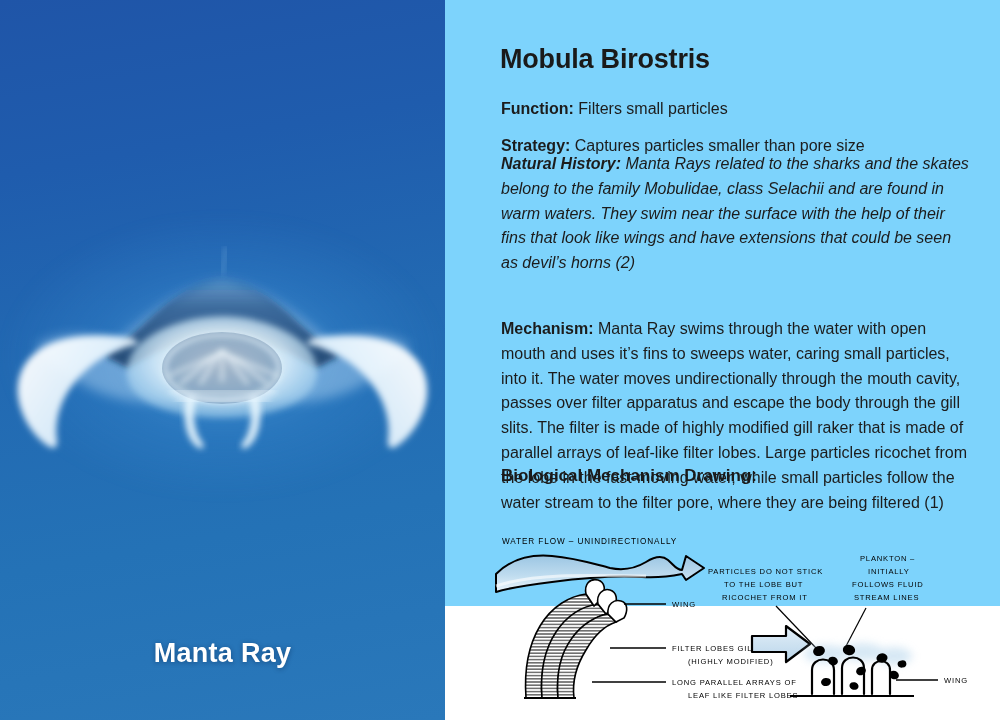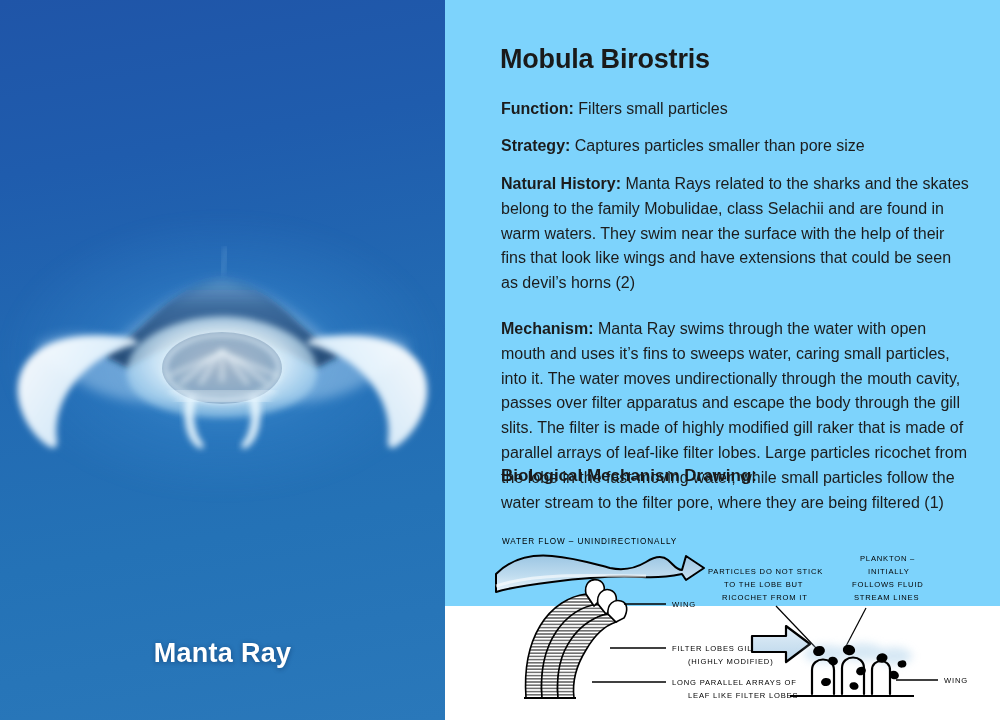--- a/index.html
+++ b/index.html
@@ -45,21 +45,21 @@
     font-size:27px;font-weight:bold;color:#1a1a1a;letter-spacing:-.2px;
   }
   .para{
     position:absolute;left:56px;width:470px;
     font-size:16px;line-height:1.55;color:#1c1c1c;
     text-align:left;
   }
   .para b{font-weight:bold;}
   .p-function{top:97px;}
   .p-strategy{top:134px;}
-  .p-natural{top:172px;}
+  .p-natural{top:152px;font-style:italic;}
   .p-mechanism{top:281px;margin-top:36px;}
   .drawing-title{
     position:absolute;left:56px;top:466px;
     font-size:17px;font-weight:bold;color:#1a1a1a;
   }
   .drawing{
     position:absolute;left:45px;top:494px;width:510px;height:180px;margin-top:36px;
   }
   .drawing svg{display:block;width:510px;height:180px;}
 </style>

